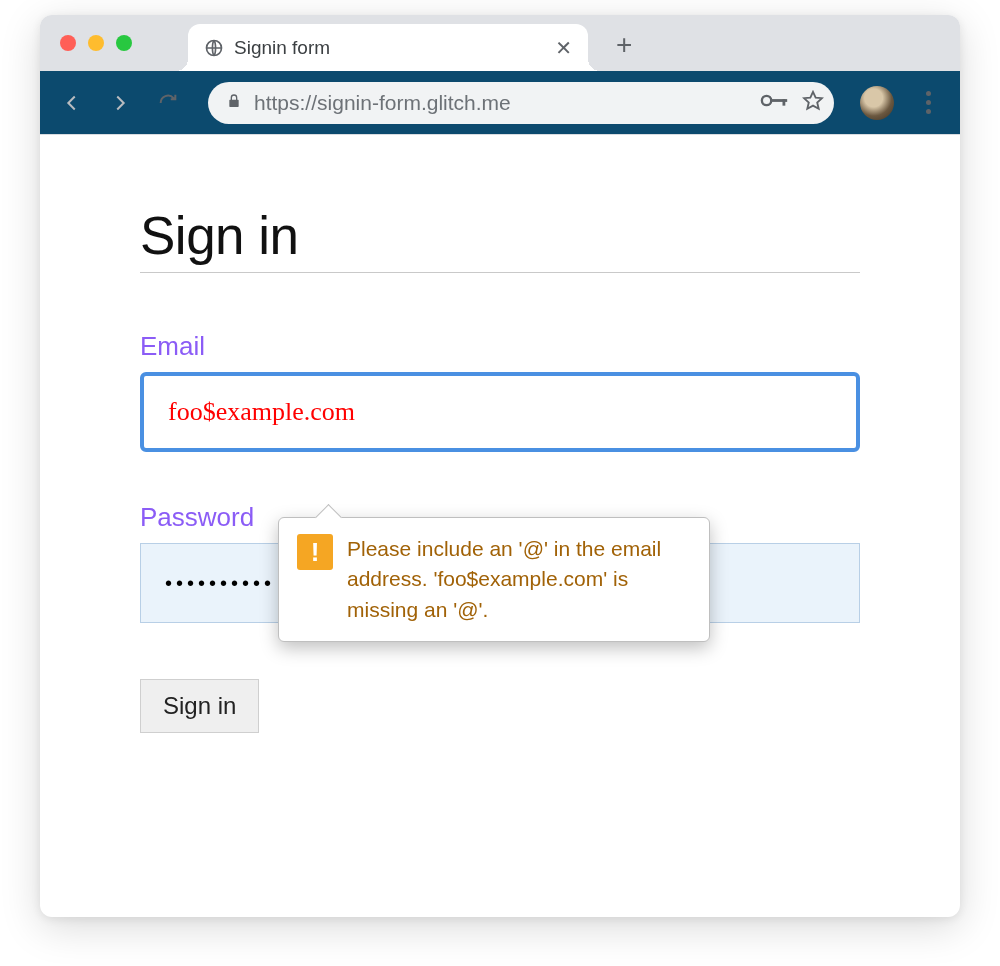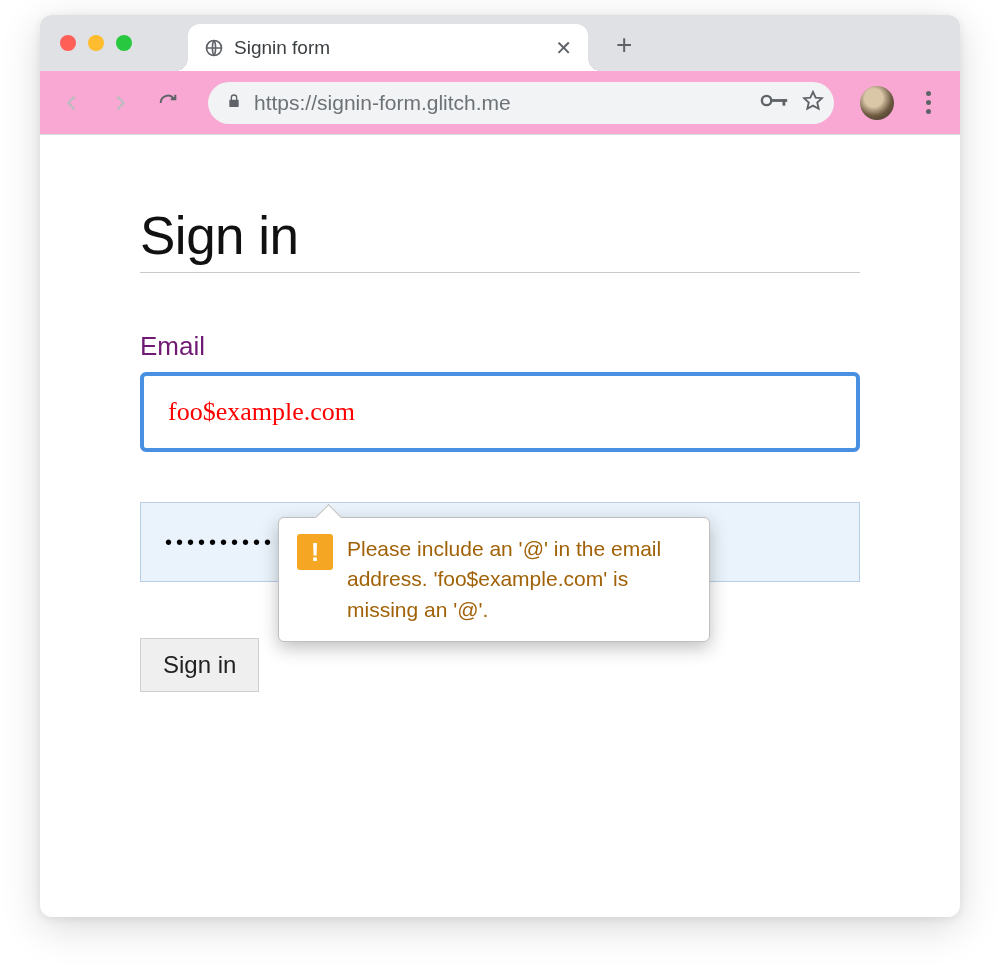--- a/index.html
+++ b/index.html
@@ -71,21 +71,21 @@
     .newtab {
       margin-left: 28px;
       margin-bottom: 10px;
       font-size: 28px;
       color: #5f6368;
       cursor: pointer;
       font-weight: 300;
     }
     .toolbar {
       height: 64px;
-      background: #f9a8d4;
+      background: #0c4a6e;
       border-bottom: 1px solid #d9dce0;
       display: flex;
       align-items: center;
       padding: 0 12px;
       gap: 8px;
     }
     .nav-btn {
       width: 40px; height: 40px;
       display: flex; align-items: center; justify-content: center;
       color: #5f6368;
@@ -126,21 +126,21 @@
       font-size: 53px;
       font-weight: 400;
       color: #111;
       padding-bottom: 6px;
       border-bottom: 1px solid #c9c9c9;
       margin-bottom: 58px;
       letter-spacing: -0.5px;
     }
     .field-label {
       font-size: 26px;
-      color: #701a75;
+      color: #8b5cf6;
       margin-bottom: 10px;
       display: block;
     }
     .email-input {
       width: 100%;
       height: 80px;
       border: 4px solid #4a90e2;
       border-radius: 6px;
       padding: 0 24px;
       font-size: 26px;
@@ -284,20 +284,21 @@
     </div>
   </div>
 
   <div class="content">
     <h1 class="page-title">Sign in</h1>
 
     <label class="field-label">Email</label>
     <input class="email-input" type="text" value="foo$example.com" style="">
 
     <div class="password-row">
+      <label class="field-label">Password</label>
       <input class="password-input" type="text" value="••••••••••" style="">
     </div>
 
     <button class="signin-btn">Sign in</button>
   </div>
 
   <div class="tooltip">
     <div class="warn">!</div>
     <div class="msg">Please include an '@' in the email address. 'foo$example.com' is missing an '@'.</div>
   </div>

